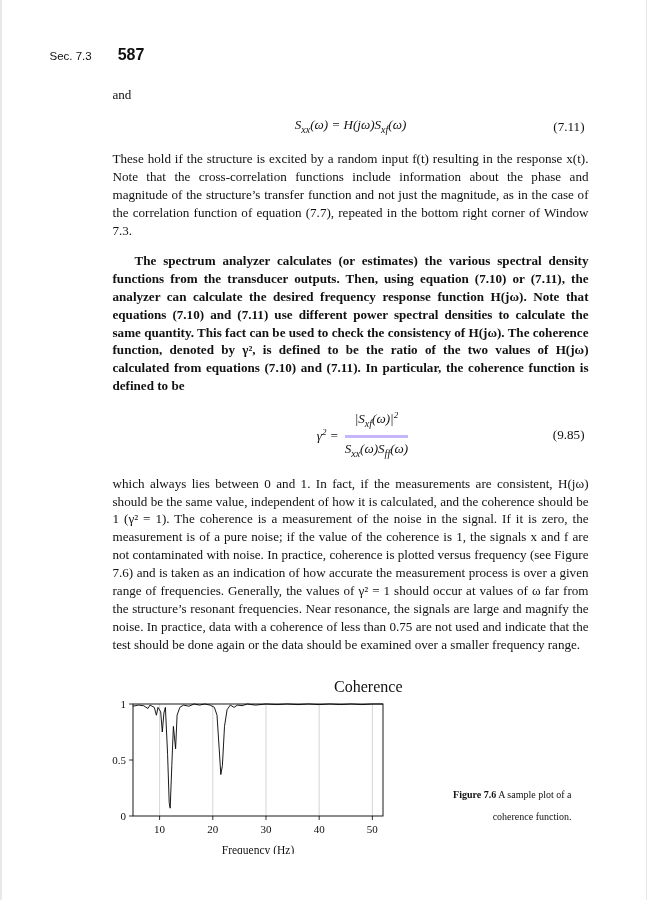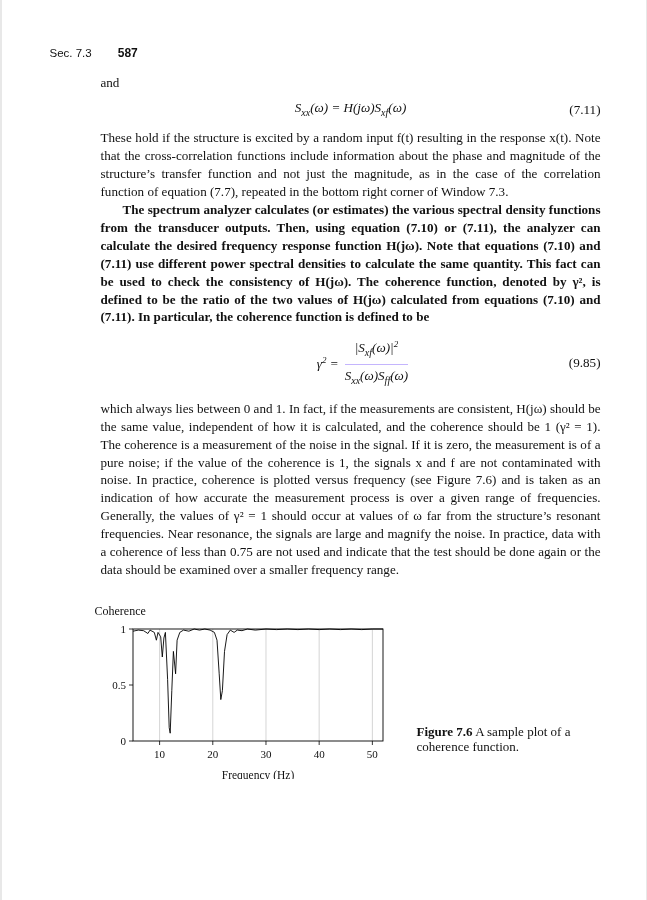--- a/index.html
+++ b/index.html
@@ -9,54 +9,54 @@
     font-family:"Liberation Serif", serif;
   }
   
   .running-header {
     position:absolute; top:46px; left:48px; right:48px;
     font-family:"Liberation Sans", sans-serif; font-size:11.5px;
     display:flex; align-items:baseline;
   }
   .running-header .sec { margin-right:26px; }
   .running-header .title { flex:1; }
-  .running-header .pageno { font-weight:bold; font-size:12px; }
+  .running-header .pageno { font-weight:bold; font-size:16px; }
 
   
   .body-col {
     position:absolute; top:74px; left:99px; width:500px;
     font-size:13.1px; line-height:17.9px; text-align:justify;
   }
-  .body-col p { margin:0; }
+  .body-col p { margin:12px; }
   p.indent { text-indent:22px;font-weight:bold; }
   .lead-word { text-align:left; }
 
   
   .eq-row { position:relative; text-align:center; margin:7px 0 8px 0; }
   .eq-row.tall { margin:10px 0 10px 0; }
   .math { font-style:italic; }
   .math sub { font-size:10px; font-style:italic; }
   .math sup { font-size:9px; font-style:italic; }
   .eq-number {
-    position:absolute; right:0; top:50%; transform:translateY(-50%);
+    position:absolute; right:16px; top:50%; transform:translateY(-50%);
     font-style:normal;
     margin-left:6px;
   }
   .frac { display:inline-block; vertical-align:middle; text-align:center; }
-  .frac .num { display:block; border-bottom:1px solid #c4b5fd; padding:0 4px 2px 4px; }
+  .frac .num { display:block; border-bottom:3px solid #c4b5fd; padding:0 4px 2px 4px; }
   .frac .den { display:block; padding-top:2px; }
   .eq-lhs { display:inline-block; vertical-align:middle; margin-right:6px;margin-left:24px; }
 
   
   .figure-row { display:flex; margin-top:24px; margin-left:-8px; }
   .chart-col { width:310px; }
-  .chart-title { font-size:12px; font-style:normal; text-align:left; margin:0 0 2px 2px; }
+  .chart-title { font-size:16px; font-style:normal; text-align:right; margin:0 0 2px 2px; }
   #coh-svg text { font-family:"Liberation Serif", serif; fill:#111; }
   .fig-caption {
-    width:155px; font-size:13px; line-height:15px; text-align:left;
+    width:155px; font-size:10px; line-height:22px; text-align:right;
     align-self:flex-end; margin-bottom:30px; margin-left:14px;
   }
   .fig-caption .fig-label { font-weight:bold; }
 </style>
 </head>
 <body>
 
 <div class="page">
 
   <div class="running-header">

